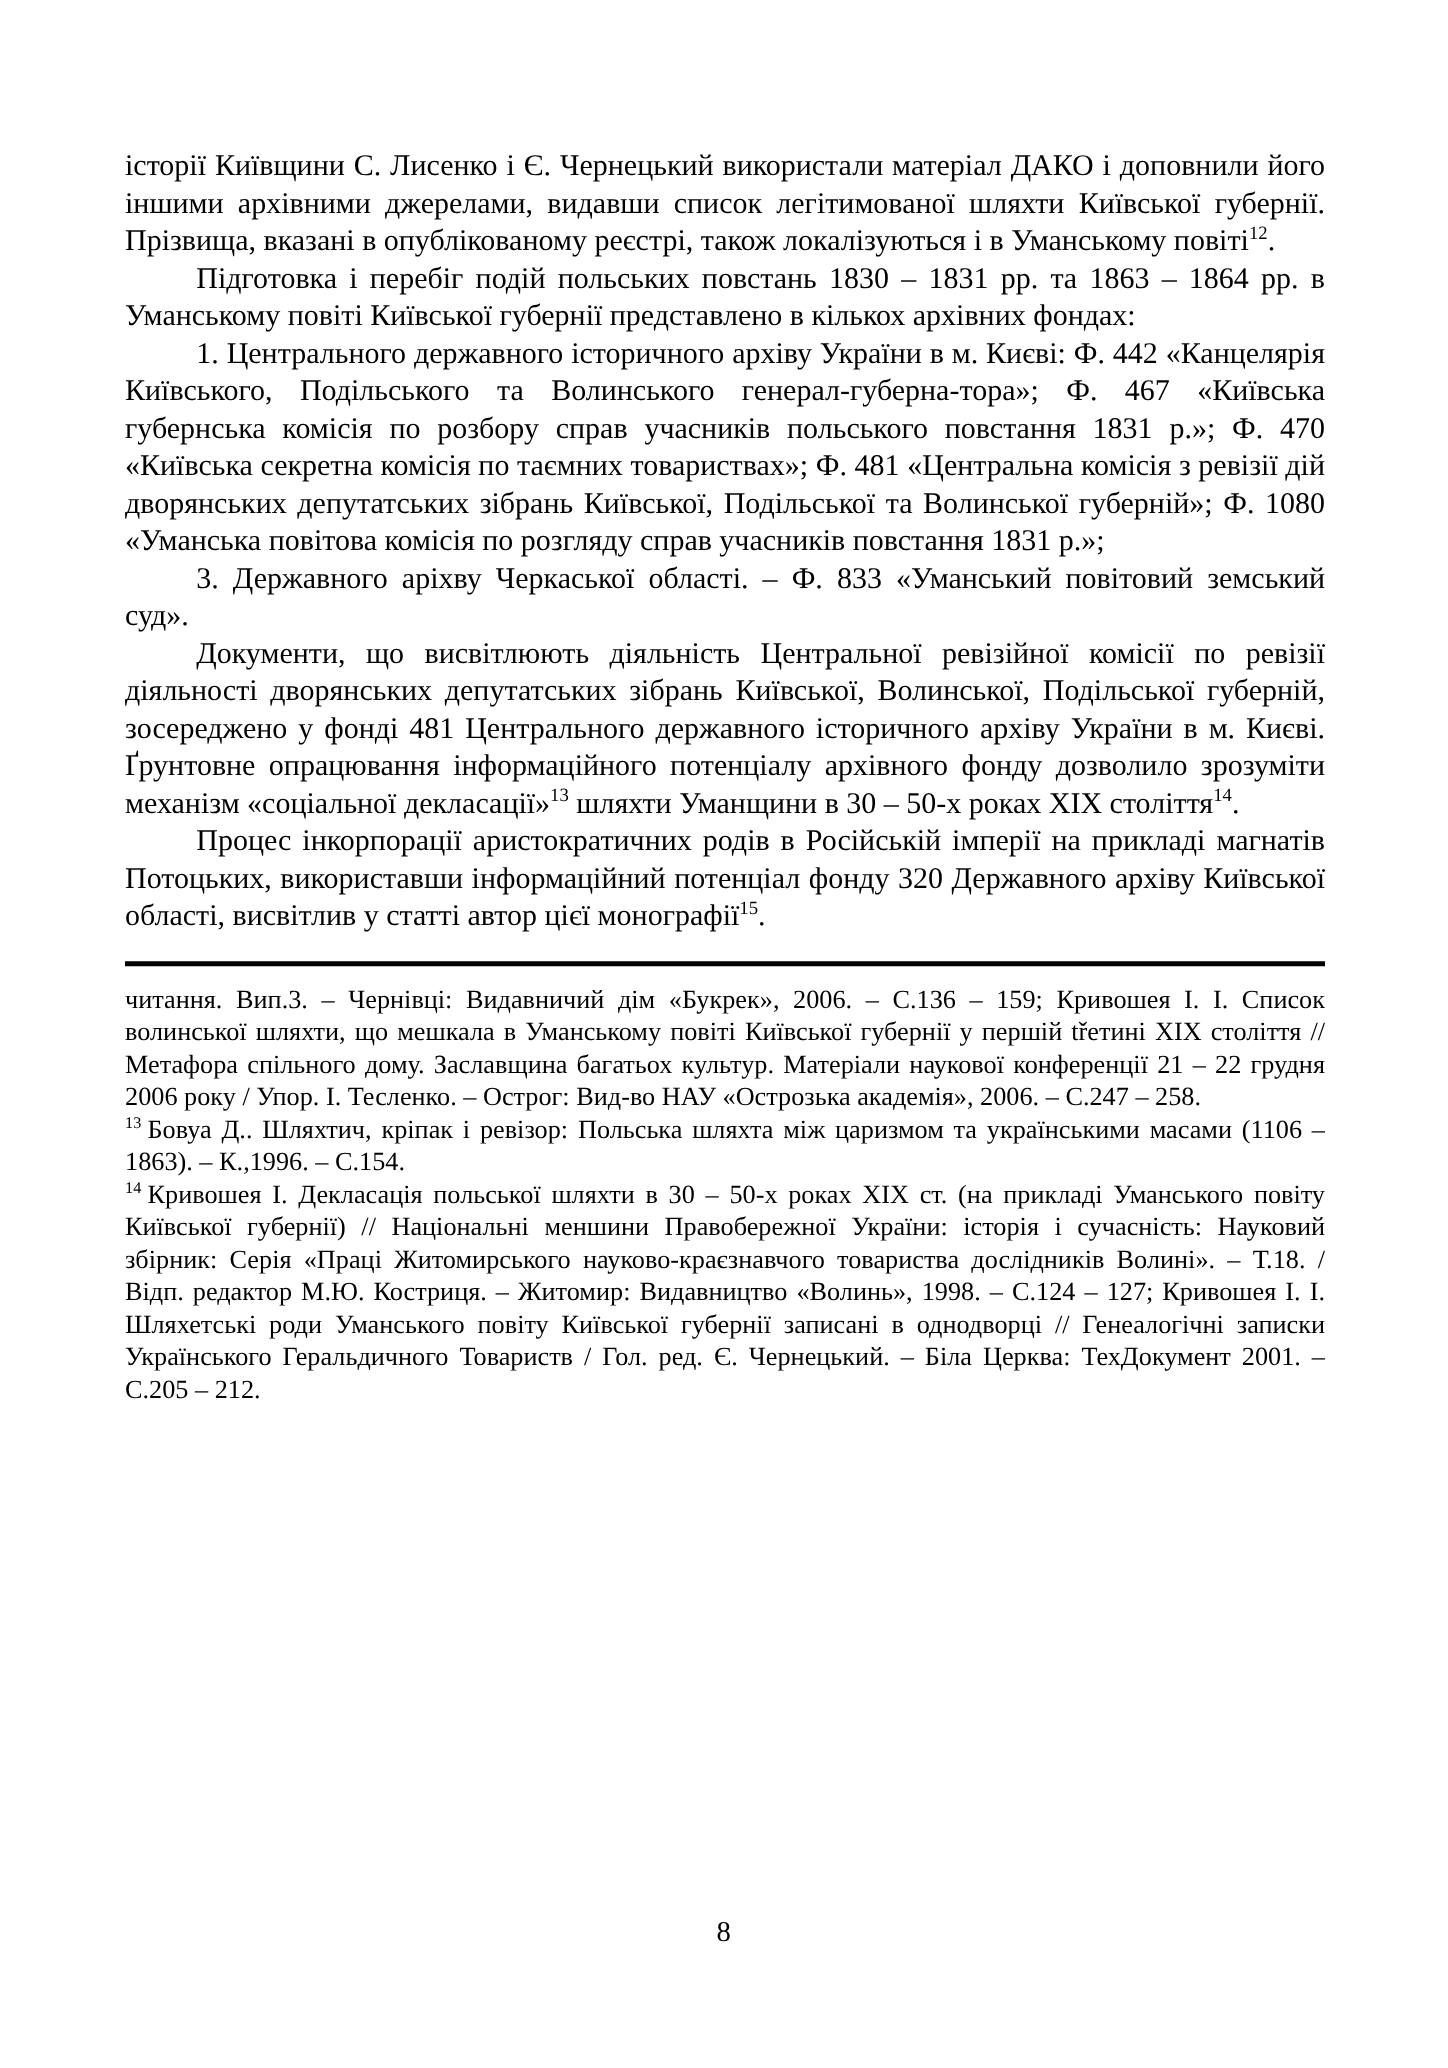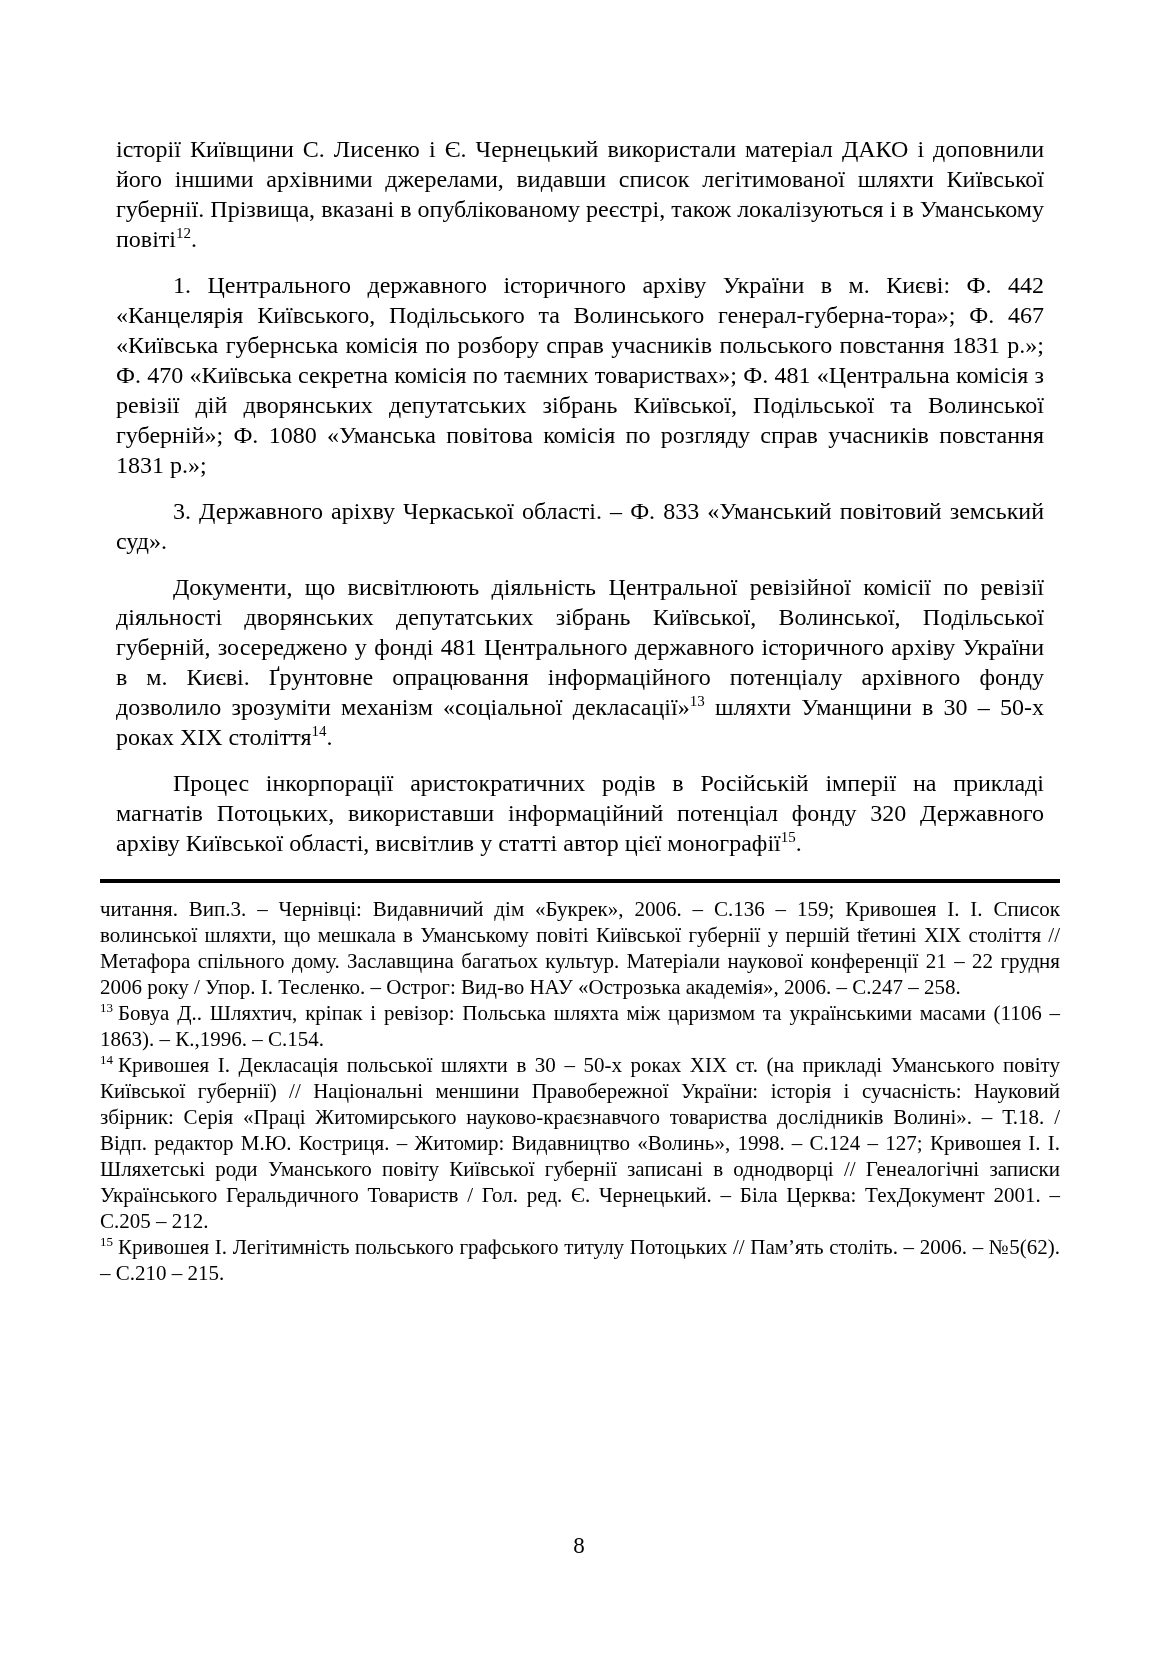--- a/index.html
+++ b/index.html
@@ -21,21 +21,21 @@
     height: 1654px;
     background: #ffffff;
   }
   .content {
     position: absolute;
     left: 100px;
     top: 118px;
     width: 960px;
   }
   .para {
-    margin: 16px;
+    margin: 0;
     font-size: 24px;
     line-height: 30px;
     text-align: justify;
     text-justify: inter-word;
     font-family: Liberation Serif, serif;
   }
   .para.indent {
     text-indent: 57px;
   }
   sup.fnref {
@@ -77,35 +77,35 @@
   }
 </style>
 </head>
 <body>
 
 <div class="page">
   <div class="content">
 
     <p class="para"><span>історії Київщини С. Лисенко і Є. Чернецький використали матеріал ДАКО і доповнили його іншими архівними джерелами, видавши список легітимованої шляхти Київської губернії. Прізвища, вказані в опублікованому реєстрі, також локалізуються і в Уманському повіті</span><sup class="fnref">12</sup><span>.</span></p>
 
+    <p class="para indent">Підготовка і перебіг подій польських повстань 1830 – 1831 рр. та 1863 – 1864 рр. в Уманському повіті Київської губернії представлено в кількох архівних фондах:</p>
 
     <p class="para indent">1. Центрального державного історичного архіву України в м. Києві: Ф. 442 «Канцелярія Київського, Подільського та Волинського генерал-губерна-тора»; Ф. 467 «Київська губернська комісія по розбору справ учасників польського повстання 1831 р.»; Ф. 470 «Київська секретна комісія по таємних товариствах»; Ф. 481 «Центральна комісія з ревізії дій дворянських депутатських зібрань Київської, Подільської та Волинської губерній»; Ф. 1080 «Уманська повітова комісія по розгляду справ учасників повстання 1831 р.»;</p>
 
 
     <p class="para indent">3. Державного аріхву Черкаської області. – Ф. 833 «Уманський повітовий земський суд».</p>
 
     <p class="para indent"><span>Документи, що висвітлюють діяльність Центральної ревізійної комісії по ревізії діяльності дворянських депутатських зібрань Київської, Волинської, Подільської губерній, зосереджено у фонді 481 Центрального державного історичного архіву України в м. Києві. Ґрунтовне опрацювання інформаційного потенціалу архівного фонду дозволило зрозуміти механізм «соціальної декласації»</span><sup class="fnref">13</sup><span> шляхти Уманщини в 30 – 50-х роках XIX століття</span><sup class="fnref">14</sup><span>.</span></p>
 
     <p class="para indent"><span>Процес інкорпорації аристократичних родів в Російській імперії на прикладі магнатів Потоцьких, використавши інформаційний потенціал фонду 320 Державного архіву Київської області, висвітлив у статті автор цієї монографії</span><sup class="fnref">15</sup><span>.</span></p>
 
     <div class="fn-separator"></div>
 
     <div class="footnotes">
       <p class="footnote"><span>читання. Вип.3. – Чернівці: Видавничий дім «Букрек», 2006. – С.136 – 159; Кривошея І. І. Список волинської шляхти, що мешкала в Уманському повіті Київської губернії у першій třетині XIX століття // Метафора спільного дому. Заславщина багатьох культур. Матеріали наукової конференції 21 – 22 грудня 2006 року / Упор. І. Тесленко. – Острог: Вид-во НАУ «Острозька академія», 2006. – С.247 – 258.</span></p>
       <p class="footnote"><sup class="fnmark">13</sup><span>Бовуа Д.. Шляхтич, кріпак і ревізор: Польська шляхта між царизмом та українськими масами (1106 – 1863). – К.,1996. – С.154.</span></p>
       <p class="footnote"><sup class="fnmark">14</sup><span>Кривошея І. Декласація польської шляхти в 30 – 50-х роках XIX ст. (на прикладі Уманського повіту Київської губернії) // Національні меншини Правобережної України: історія і сучасність: Науковий збірник: Серія «Праці Житомирського науково-краєзнавчого товариства дослідників Волині». – Т.18. / Відп. редактор М.Ю. Костриця. – Житомир: Видавництво «Волинь», 1998. – С.124 – 127; Кривошея І. І. Шляхетські роди Уманського повіту Київської губернії записані в однодворці // Генеалогічні записки Українського Геральдичного Товариств / Гол. ред. Є. Чернецький. – Біла Церква: ТехДокумент 2001. – С.205 – 212.</span></p>
-      <p class="footnote"><sup class="fnmark">15</sup><span>Кривошея І. Легітимність польського графського титулу Потоцьких // Пам’ять століть. – 2006. – №5(62). – С.210 – 215.</span></p>
     </div>
 
   </div>
 
   <div class="page-number">8</div>
 </div>
 
 </body></html>

